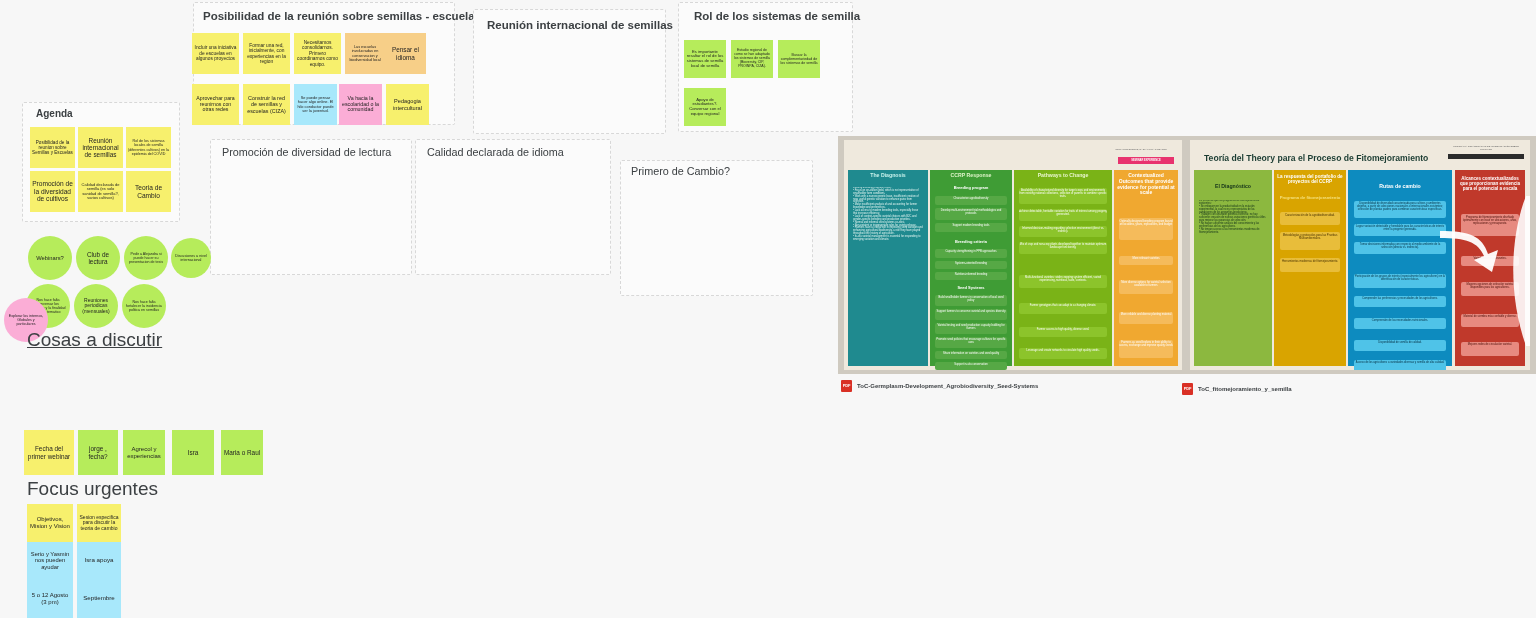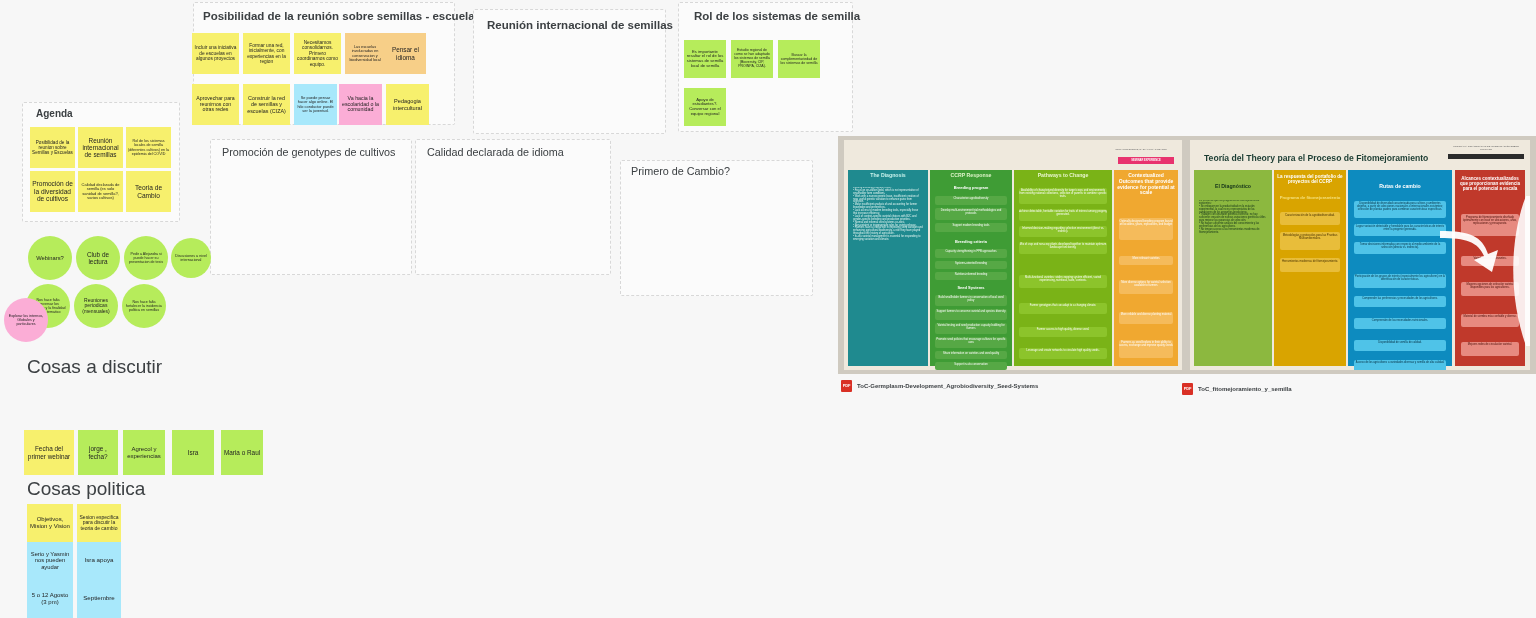--- a/index.html
+++ b/index.html
@@ -147,46 +147,46 @@
 
   <div class="frame" style="left:678px; top:2px; width:175px; height:130px;"></div>
   <div class="frame-title" style="left:688px; top:10px; font-size:11.5px;padding-left:6px;">Rol de los sistemas de semilla</div>
 
   <div class="note" style="left:684px; top:40px; width:42px; height:38px; background:#b6ec5b; font-size:4.2px;">Es importante resaltar el rol de los sistemas de semilla local de semilla</div>
   <div class="note" style="left:731px; top:40px; width:42px; height:38px; background:#b6ec5b; font-size:3.5px;">Estudio regional de como se han adaptado los sistemas de semilla (Bioversity, CIP, PROINPA, CIZA).</div>
   <div class="note" style="left:778px; top:40px; width:42px; height:38px; background:#b6ec5b; font-size:3.6px;">Buscar la complementariedad de los sistemas de semilla</div>
   <div class="note" style="left:684px; top:88px; width:42px; height:38px; background:#b6ec5b; font-size:4.2px;">Apoyo de estudiantes?. Conversar con el equipo regional</div>
 
   <div class="frame" style="left:210px; top:139px; width:202px; height:136px;"></div>
-  <div class="frame-title plain" style="left:222px; top:146px; font-size:10.8px;">Promoción de genotypes de cultivos</div>
+  <div class="frame-title plain" style="left:222px; top:146px; font-size:10.8px;">Promoción de diversidad de lectura</div>
 
   <div class="frame" style="left:415px; top:139px; width:196px; height:136px;"></div>
   <div class="frame-title plain" style="left:427px; top:146px; font-size:10.8px;">Calidad declarada de idioma</div>
 
   <div class="frame" style="left:620px; top:160px; width:193px; height:136px;"></div>
   <div class="frame-title plain" style="left:631px; top:165px; font-size:10.8px;">Primero de Cambio?</div>
 
   <div class="circle" style="left:28px; top:236px; width:44px; height:44px; background:#b6ec5b; font-size:5.8px;">Webinars?</div>
   <div class="circle" style="left:76px; top:236px; width:44px; height:44px; background:#b6ec5b; font-size:6.4px;">Club de lectura</div>
   <div class="circle" style="left:124px; top:236px; width:44px; height:44px; background:#b6ec5b; font-size:3.6px;">Pedir a Alejandra si puede hacer su presentacion de tesis</div>
   <div class="circle" style="left:171px; top:238px; width:40px; height:40px; background:#b6ec5b; font-size:3.7px;">Discusiones a nivel internacional</div>
   <div class="circle" style="left:26px; top:284px; width:44px; height:44px; background:#b6ec5b; font-size:3.6px;">Nos hace falta conversar los objetivos y la finalidad del eje tematico</div>
   <div class="circle" style="left:74px; top:284px; width:44px; height:44px; background:#b6ec5b; font-size:5.0px;">Reuniones periodicas (mensuales)</div>
   <div class="circle" style="left:122px; top:284px; width:44px; height:44px; background:#b6ec5b; font-size:3.6px;">Nos hace falta fortalecer la incidencia politica en semillas</div>
   <div class="circle" style="left:4px; top:298px; width:44px; height:44px; background:#fbadd6; font-size:3.7px;">Explorar los internos, Globales y particulares</div>
 
-  <div class="bigtext" style="left:27px; top:356px;">Cosas a discutir</div>
+  <div class="bigtext" style="left:27px; top:329px;text-decoration:underline;">Cosas a discutir</div>
 
   <div class="note" style="left:24px; top:430px; width:50px; height:45px; background:#f7f06d; font-size:6.4px;">Fecha del primer webinar</div>
   <div class="note" style="left:78px; top:430px; width:40px; height:45px; background:#b6ec5b; font-size:6.4px;">jorge , fecha?</div>
   <div class="note" style="left:123px; top:430px; width:42px; height:45px; background:#b6ec5b; font-size:6.0px;">Agrecol y experiencias</div>
   <div class="note" style="left:172px; top:430px; width:42px; height:45px; background:#b6ec5b; font-size:6.4px;">Isra</div>
   <div class="note" style="left:221px; top:430px; width:42px; height:45px; background:#b6ec5b; font-size:6.4px;">Maria o Raul</div>
 
-  <div class="bigtext" style="left:27px; top:478px;">Cosas politica</div>
+  <div class="bigtext" style="left:27px; top:478px;">Focus urgentes</div>
 
   <div class="note" style="left:27px; top:504px; width:46px; height:38px; background:#f7f06d; font-size:6.0px;">Objetivos, Mision y Vision</div>
   <div class="note" style="left:27px; top:542px; width:46px; height:37px; background:#a8e8fb; font-size:5.8px;">Serio y Yasmin nos pueden ayudar</div>
   <div class="note" style="left:27px; top:579px; width:46px; height:39px; background:#a8e8fb; font-size:6.0px;">5  o 12 Agosto (3 pm)</div>
 
   <div class="note" style="left:77px; top:504px; width:44px; height:38px; background:#f7f06d; font-size:5.0px;">Sesion especifica para discutir la teoria de cambio</div>
   <div class="note" style="left:77px; top:542px; width:44px; height:37px; background:#a8e8fb; font-size:6.2px;">Isra apoya</div>
   <div class="note" style="left:77px; top:579px; width:44px; height:39px; background:#a8e8fb; font-size:6.2px;">Septiembre</div>
 
   <div class="imgcard" style="left:838px; top:136px; width:350px; height:238px; background:#cfcac0;">

